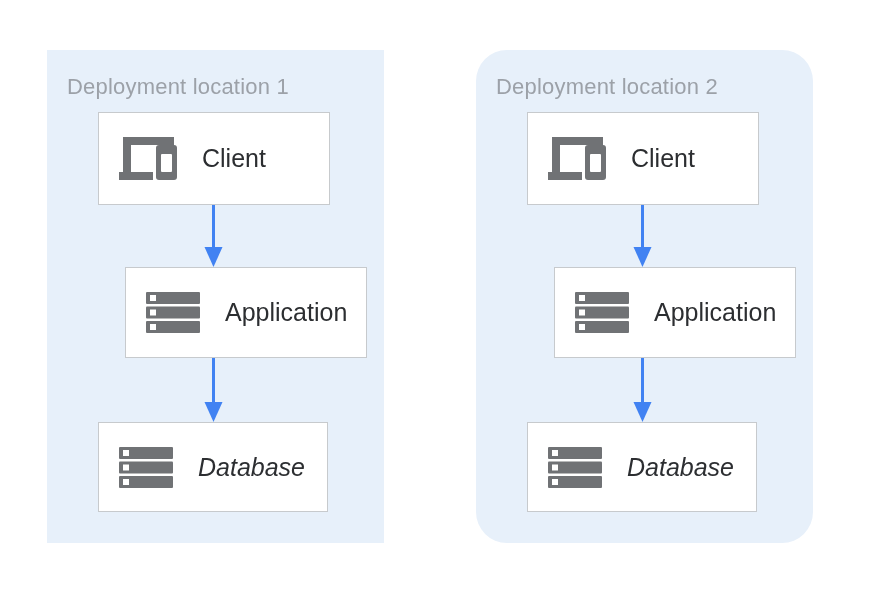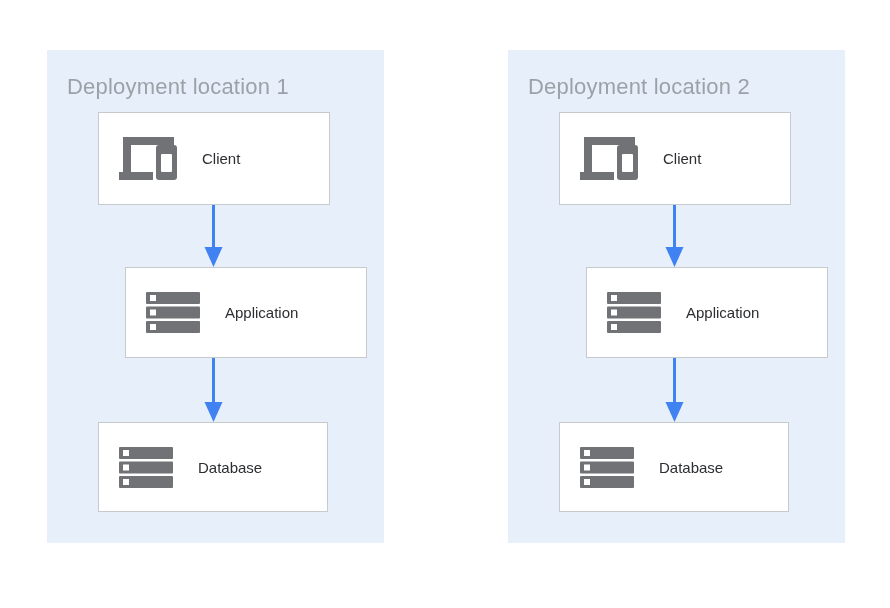--- a/index.html
+++ b/index.html
@@ -16,21 +16,21 @@
     overflow: hidden;
   }
   .panel {
     position: absolute;
     top: 50px;
     width: 337px;
     height: 493px;
     background: #e7f0fa;
   }
   .panel-1 { left: 47px; }
-  .panel-2 { left: 508px; }
+  .panel-2 { left: 476px; border-radius: 31px; }
   .panel-title {
     position: absolute;
     left: 20px;
     top: 24px;
     margin: 0;
     font-size: 22px;
     font-weight: 400;
     color: #9ca1a8;
     letter-spacing: 0.2px;
     white-space: nowrap;
@@ -39,29 +39,29 @@
     position: absolute;
     box-sizing: border-box;
     background: #ffffff;
     border: 1px solid #c7cacd;
     display: flex;
     align-items: center;
     padding-left: 20px;
   }
   .node-client      { left: 51px; top: 62px;  width: 232px; height: 93px; }
   .node-application { left: 46px; top: 217px; width: 242px; height: 91px; margin-left: 32px; }
-  .node-database    { left: 51px; top: 372px; width: 230px; height: 90px; }
+  .node-database    { left: 51px; top: 372px; width: 230px; height: 90px; font-style: italic; }
   .node .icon {
     display: inline-flex;
     flex: 0 0 auto;
     margin-right: 25px;
     line-height: 0;
   }
   .node-label {
-    font-size: 15px;
+    font-size: 25px;
     color: #2c2e31;
     white-space: nowrap;
   }
   .arrow {
     position: absolute;
     left: 157px;
     width: 19px;
     line-height: 0;
   }
   .arrow-1 { top: 155px; height: 62px; }

